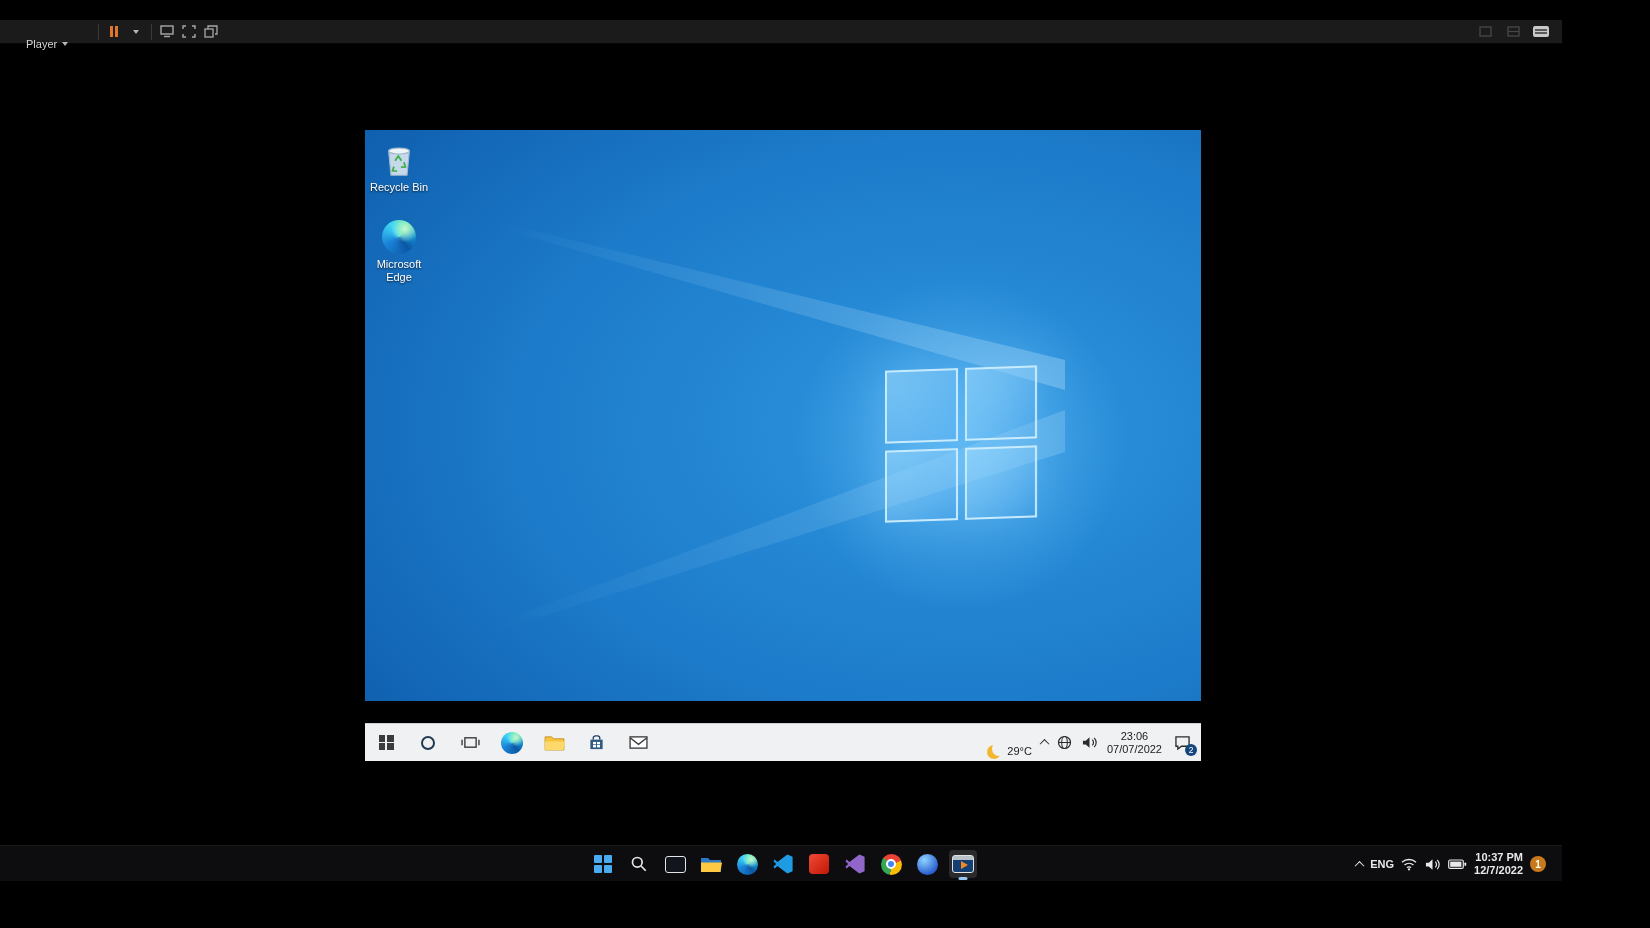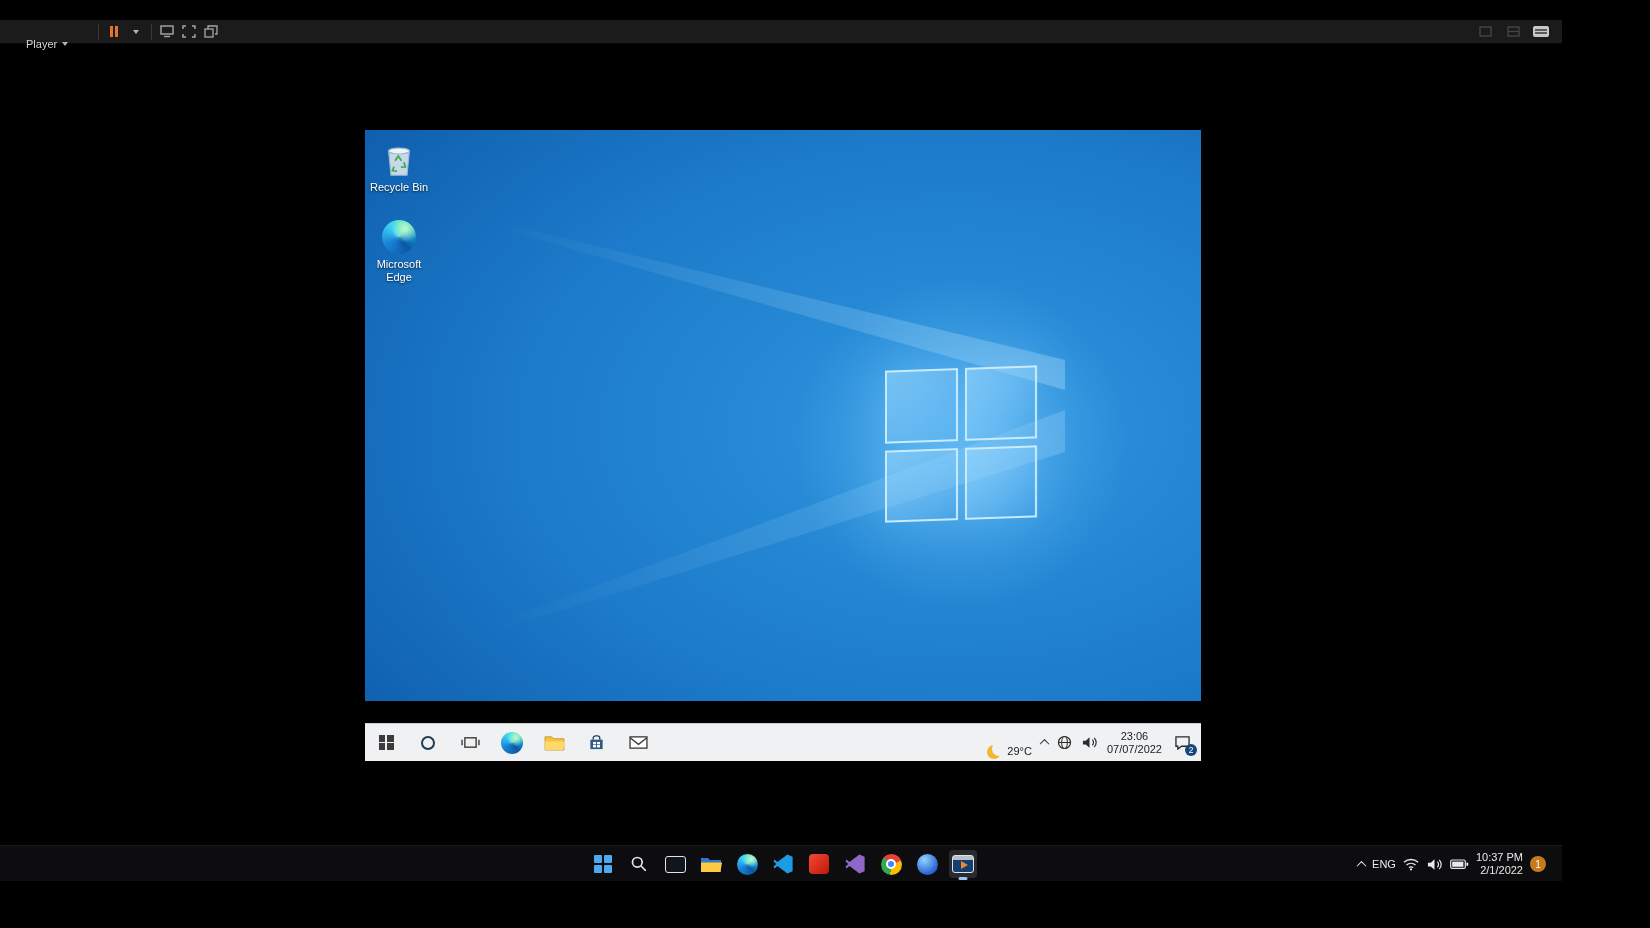--- a/index.html
+++ b/index.html
@@ -78,21 +78,21 @@
   .moon { width:14px; height:14px; border-radius:50%; box-shadow:inset 5px -3px 0 0 #f2b72e; }
   .chev-dark { width:7px; height:7px; border-left:1.8px solid #2b2b2b; border-top:1.8px solid #2b2b2b;
                transform:rotate(45deg) translate(1px,1px); }
   .w10-clock { text-align:center; line-height:13px; }
   .ac-wrap { position:relative; width:22px; height:20px; display:flex; align-items:center; justify-content:center; }
   .ac-badge { position:absolute; right:-4px; bottom:-3px; min-width:12px; height:12px; border-radius:50%;
               background:#16477c; color:#fff; font-size:8.5px; display:flex; align-items:center; justify-content:center; }
 
   
   .htaskbar { position:absolute; left:0; top:845px; width:1562px; height:36px; background:#0d0d0f;
-              border-top:1px solid rgba(255,255,255,.05); }
+              border-top:1px solid rgba(255,255,255,.05);font-weight:bold; }
   .htask-center { position:absolute; left:783px; top:0; height:36px; transform:translateX(-50%);
                   display:flex; align-items:center; gap:8px; }
   .happ { position:relative; width:28px; height:28px; border-radius:4px;
           display:flex; align-items:center; justify-content:center; }
   .happ.active { background:rgba(255,255,255,.12); }
   .happ.active::after { content:''; position:absolute; bottom:-2px; left:50%; transform:translateX(-50%);
                         width:9px; height:3px; border-radius:2px; background:#98c7f5; }
   .w11-start { display:grid; grid-template:1fr 1fr / 1fr 1fr; gap:2px; width:18px; height:18px; }
   .w11-start span { background:#4aabf2; border-radius:1px; }
   .ic-taskview { width:21px; height:17px; background:#12161c; border:1.5px solid #dfe5ea; border-radius:3px; }
@@ -348,19 +348,19 @@
         <path d="M2 6v4h3l4 3.5v-11L5 6z" fill="#e8e8e8"></path>
         <path d="M12 5a4.2 4.2 0 0 1 0 6 M14 3a7 7 0 0 1 0 10" fill="none" stroke="#e8e8e8" stroke-width="1.3"></path>
       </svg>
       <svg width="19" height="11" viewBox="0 0 19 11">
         <rect x="0.7" y="1" width="14.6" height="8.4" rx="1.5" fill="none" stroke="#e8e8e8" stroke-width="1.2"></rect>
         <rect x="2.2" y="2.6" width="11.2" height="5.2" fill="#e8e8e8"></rect>
         <rect x="16.4" y="3.4" width="1.8" height="3.6" rx="0.9" fill="#e8e8e8"></rect>
       </svg>
       <div class="h-clock">
         <div>10:37 PM</div>
-        <div>2/1/2022</div>
+        <div>12/7/2022</div>
       </div>
       <span class="h-badge">1</span>
     </div>
   </div>
 
 </div>
 
 </body></html>

